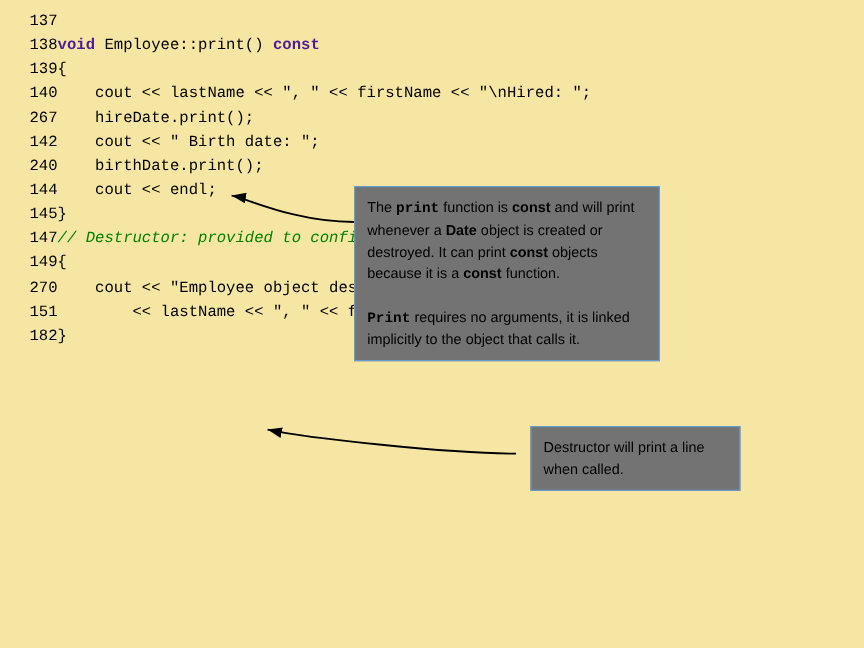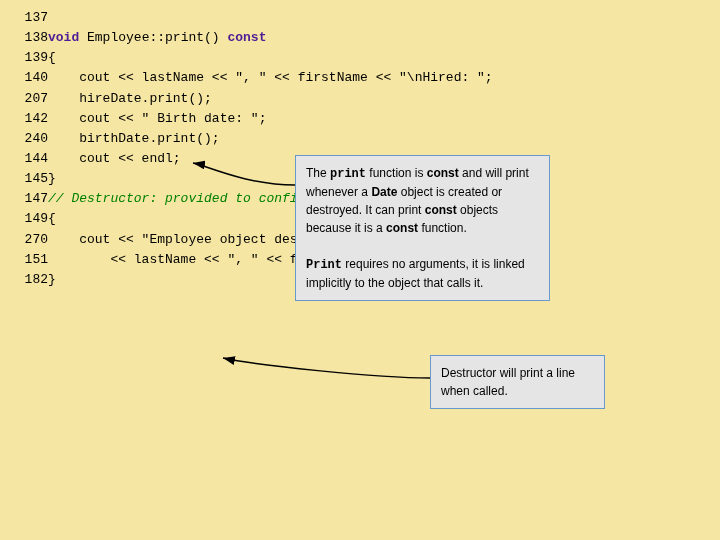--- a/index.html
+++ b/index.html
@@ -30,21 +30,21 @@
     }
     .code-text {
       color: #000;
     }
     .keyword { color: #4c1d95; font-weight: bold; }
     .comment { color: #008000; font-style: italic; }
 
     
     .tooltip-box {
       position: absolute;
-      background-color: #e5e5e5;
+      background-color: #737373;
       border: 1px solid #6699cc;
       padding: 8px 10px;
       font-family: Arial, sans-serif;
       font-size: 12px;
       line-height: 1.5;
       color: #000;
     }
     .tooltip-box .mono {
       font-family: 'Courier New', Courier, monospace;
       font-weight: bold;
@@ -81,21 +81,21 @@
     <span class="line-num">139</span>
     <span class="code-text">{</span>
   </div>
 
   <div class="line">
     <span class="line-num">140</span>
     <span class="code-text">&nbsp;&nbsp;&nbsp;&nbsp;cout &lt;&lt; lastName &lt;&lt; ", " &lt;&lt; firstName &lt;&lt; "\nHired: ";</span>
   </div>
 
   <div class="line">
-    <span class="line-num">207</span>
+    <span class="line-num">267</span>
     <span class="code-text">&nbsp;&nbsp;&nbsp;&nbsp;hireDate.print();</span>
   </div>
 
   <div class="line">
     <span class="line-num">142</span>
     <span class="code-text">&nbsp;&nbsp;&nbsp;&nbsp;cout &lt;&lt; "  Birth date: ";</span>
   </div>
 
   <div class="line">
     <span class="line-num">240</span>
@@ -148,21 +148,21 @@
 
 <svg class="arrow-print" style="left: 185px; top: 155px; width: 115px; height: 60px;" viewBox="0 0 115 60">
   <defs>
     <marker id="arrowhead1" markerWidth="8" markerHeight="6" refX="8" refY="3" orient="auto">
       <polygon points="0 0, 8 3, 0 6" fill="#000"></polygon>
     </marker>
   </defs>
   <path d="M 110 30 C 60 30, 20 10, 8 8" stroke="#000" stroke-width="1.5" fill="none" marker-end="url(#arrowhead1)"></path>
 </svg>
 
-<div class="tooltip-box" style="left: 430px; top: 355px; width: 175px;">
+<div class="tooltip-box" style="left: 442px; top: 355px; width: 175px;">
   <span>Destructor will print a line when called.</span>
 </div>
 
 <svg class="arrow-destructor" style="left: 215px; top: 350px; width: 220px; height: 55px;" viewBox="0 0 220 55">
   <defs>
     <marker id="arrowhead2" markerWidth="8" markerHeight="6" refX="8" refY="3" orient="auto">
       <polygon points="0 0, 8 3, 0 6" fill="#000"></polygon>
     </marker>
   </defs>
   <path d="M 215 28 C 160 28, 40 15, 8 8" stroke="#000" stroke-width="1.5" fill="none" marker-end="url(#arrowhead2)"></path>

